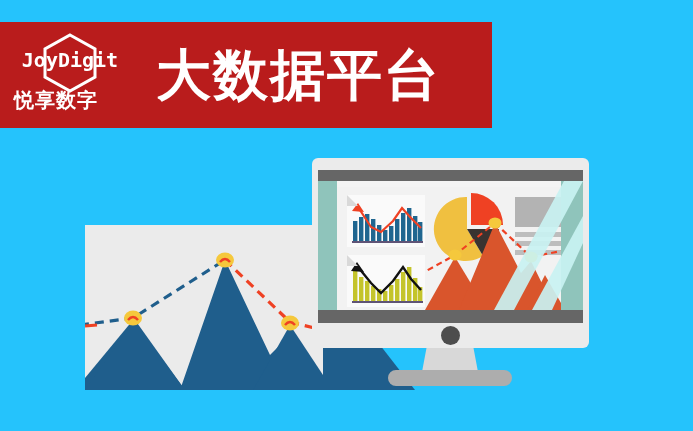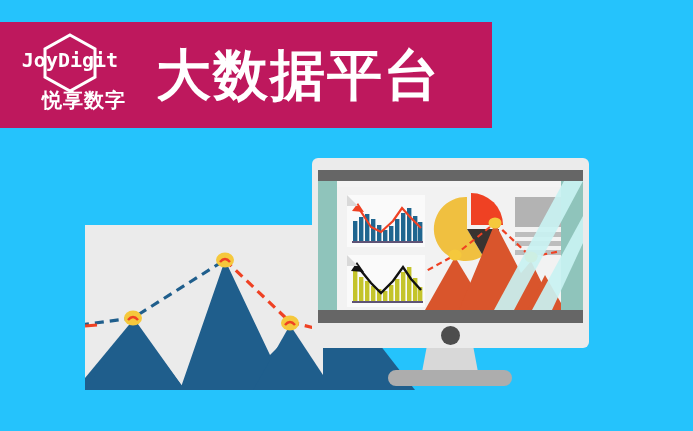--- a/index.html
+++ b/index.html
@@ -15,21 +15,21 @@
     width: 693px; height: 431px;
     background: #25c3fc;
     overflow: hidden;
   }
 
   
   #banner {
     position: absolute;
     left: 0; top: 22px;
     width: 492px; height: 106px;
-    background: #be185d;
+    background: #b91c1c;
     display: flex;
     align-items: center;
   }
   #logo {
     position: relative;
     width: 112px; height: 84px;
     margin-left: 14px;
     flex: none;
   }
   #logo-hex {
@@ -47,21 +47,21 @@
     font-weight: bold;
     font-size: 20px;
     letter-spacing: 0px;
     line-height: 22px;
     white-space: nowrap;
   }
   #logo-sub {
     position: absolute;
     left: 0; top: 56px;
     width: 112px;
-    text-align: right;
+    text-align: left;
     color: #ffffff;
     font-weight: bold;
     font-size: 20px;
     letter-spacing: 1px;
     line-height: 22px;
     white-space: nowrap;
   }
   #banner-title {
     color: #ffffff;
     font-size: 55px;

